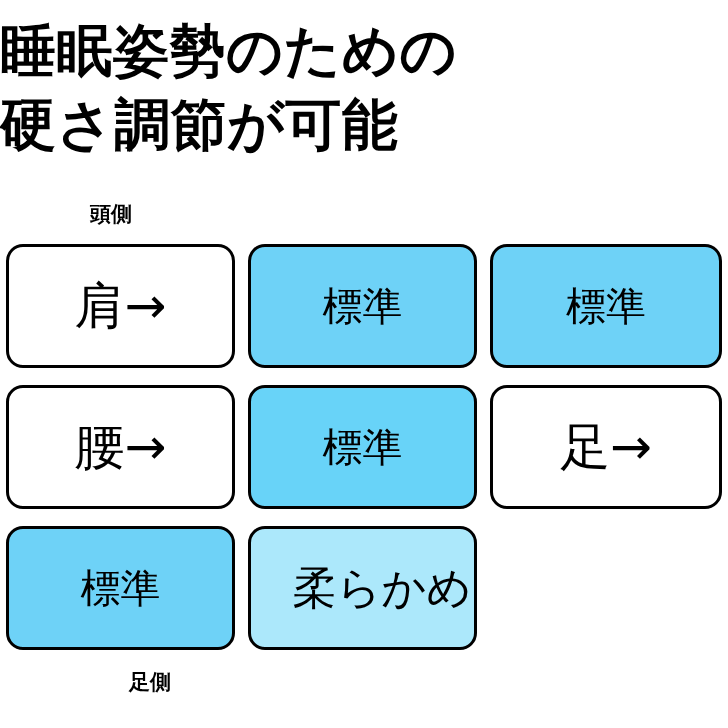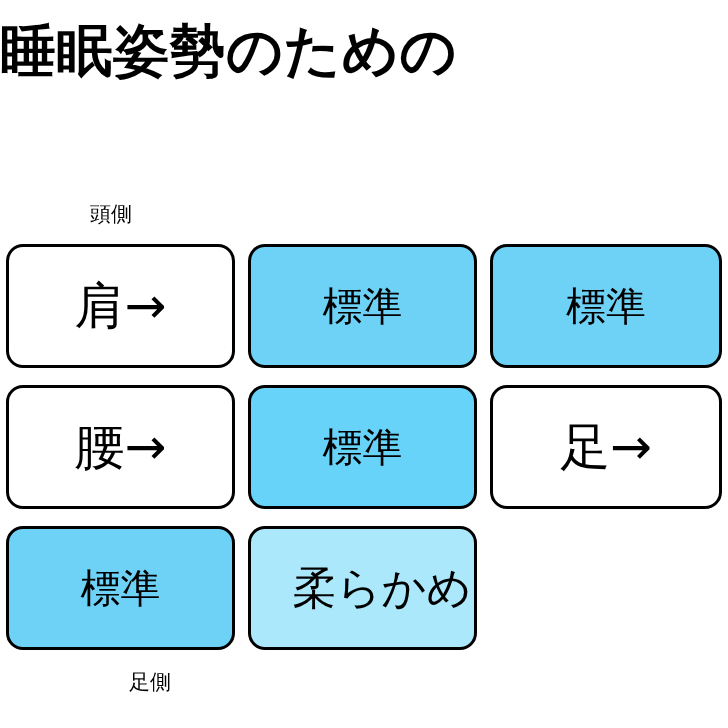--- a/index.html
+++ b/index.html
@@ -39,21 +39,21 @@
     line-height: 1.32;
     letter-spacing: 0.5px;
     color: #000000;
     white-space: nowrap;
   }
 
   
   .side-caption {
     position: absolute;
     font-size: 21px;
-    font-weight: 400;
+    font-weight: 700;
     line-height: 1;
     color: #000000;
     white-space: nowrap;
   }
   .side-caption.head {
     left: 90px;
     top: 204px;
   }
   .side-caption.foot {
     left: 101px;
@@ -111,20 +111,21 @@
 
   .cell.tone-soft .cell-label { font-size: 44px; }
 </style>
 </head>
 <body>
 
 <div class="page">
 
   <div class="title-block">
     <span class="title-line">睡眠姿勢のための</span>
+    <span class="title-line">硬さ調節が可能</span>
   </div>
 
   <div class="side-caption head">頭側</div>
 
   <div class="grid">
 
     <div class="cell row-label">
       <span class="cell-label">肩→</span>
     </div>
     <div class="cell tone-standard">

